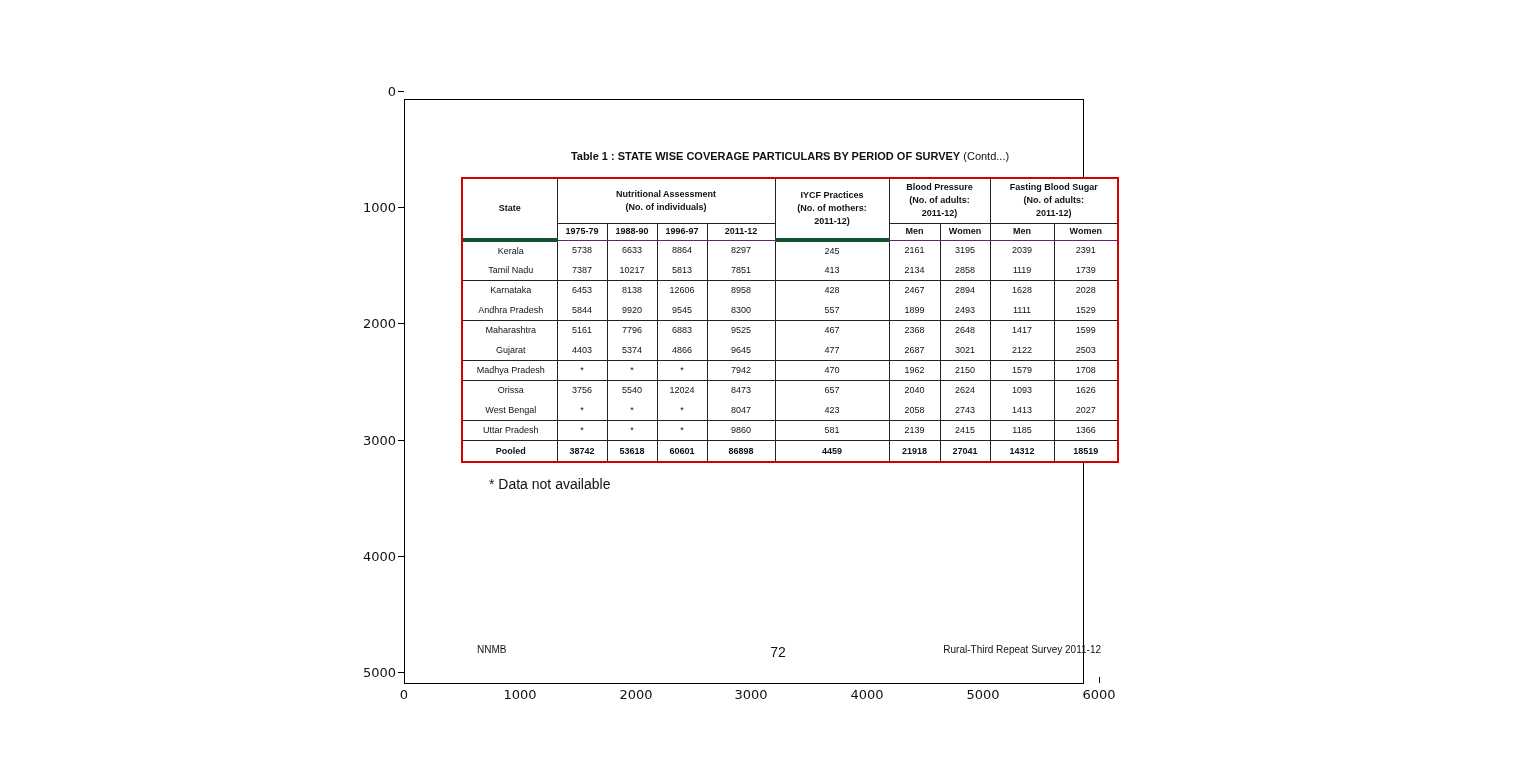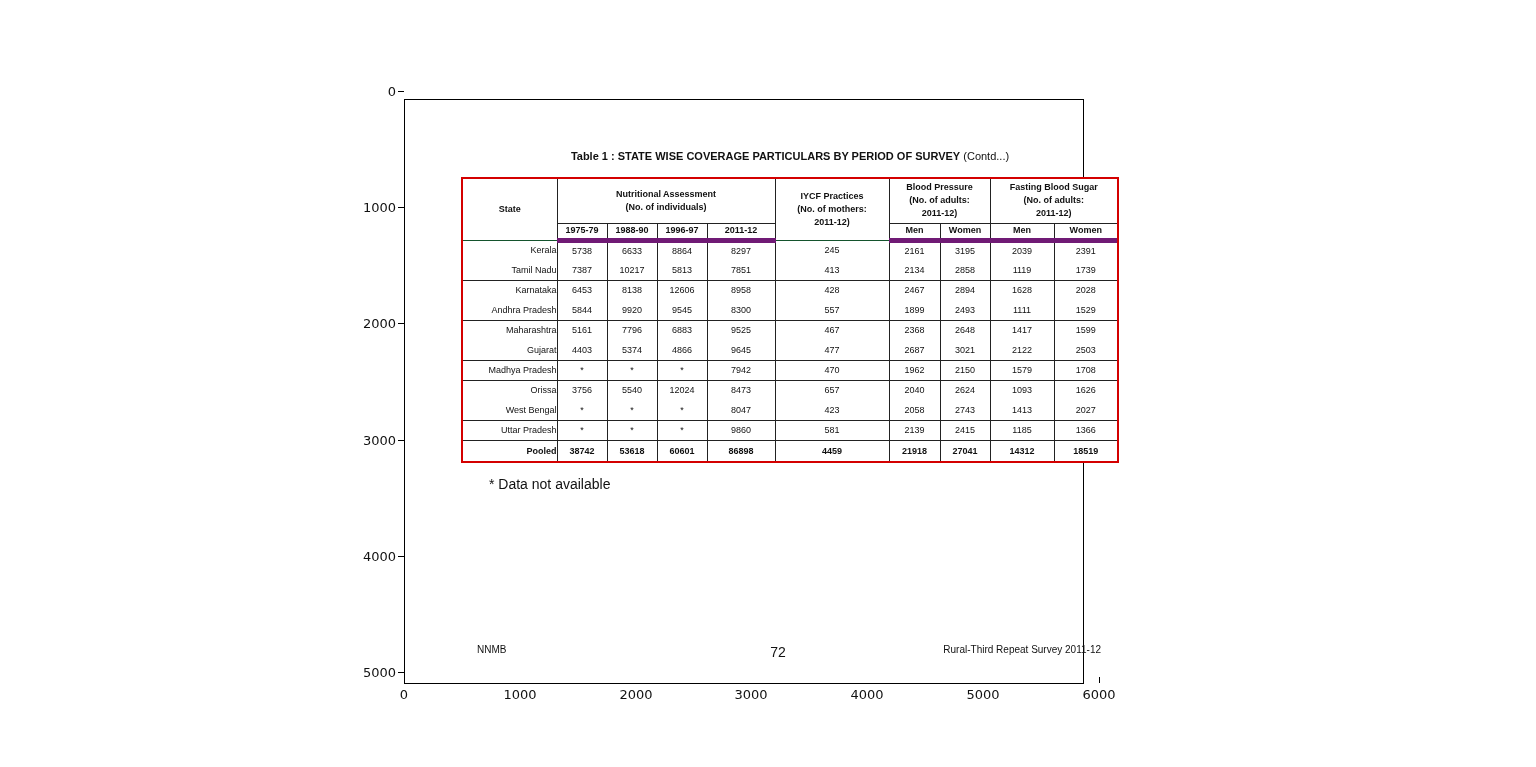--- a/index.html
+++ b/index.html
@@ -38,25 +38,25 @@
     border-collapse:collapse; table-layout:fixed; width:654px;
     font-size:9px; color:#111;
   }
   .coverage th, .coverage td { border-left:1px solid #222; overflow:hidden; }
   .coverage .c-state { border-left:none; }
   .coverage th {
     font-weight:bold; text-align:center; vertical-align:middle; line-height:1.45;
   }
   .coverage .pre { white-space:pre-line; }
   .coverage tr.head-main th { height:44px; }
-  .coverage tr.subhead th { height:17px; border-bottom:5px solid #701a75; }
-  .coverage th.span2 { border-bottom:1px solid #14532d; }
+  .coverage tr.subhead th { height:17px; border-bottom:1px solid #701a75; }
+  .coverage th.span2 { border-bottom:4px solid #14532d; }
   .coverage th.bb { border-bottom:1px solid #222; }
   .coverage td { text-align:center; height:20px; vertical-align:middle; }
-  .coverage td.c-state { text-align:right; padding-left:2px; }
+  .coverage td.c-state { text-align:center; padding-left:2px; }
   .coverage tr.group-end td { border-bottom:1px solid #222; }
   .coverage tr.bold-row td { font-weight:bold; height:21px; }
 
   .footnote { position:absolute; left:84px; top:376px; font-size:14px; }
   .footer-left  { position:absolute; left:72px;  top:544px; font-size:10px;text-align:center; }
   .footer-center{ position:absolute; left:373px; top:544px; font-size:14px; transform:translateX(-50%); }
   .footer-right { position:absolute; left:440px; top:544px; width:256px; text-align:right; font-size:10px; }
 </style>
 </head>
 <body>

